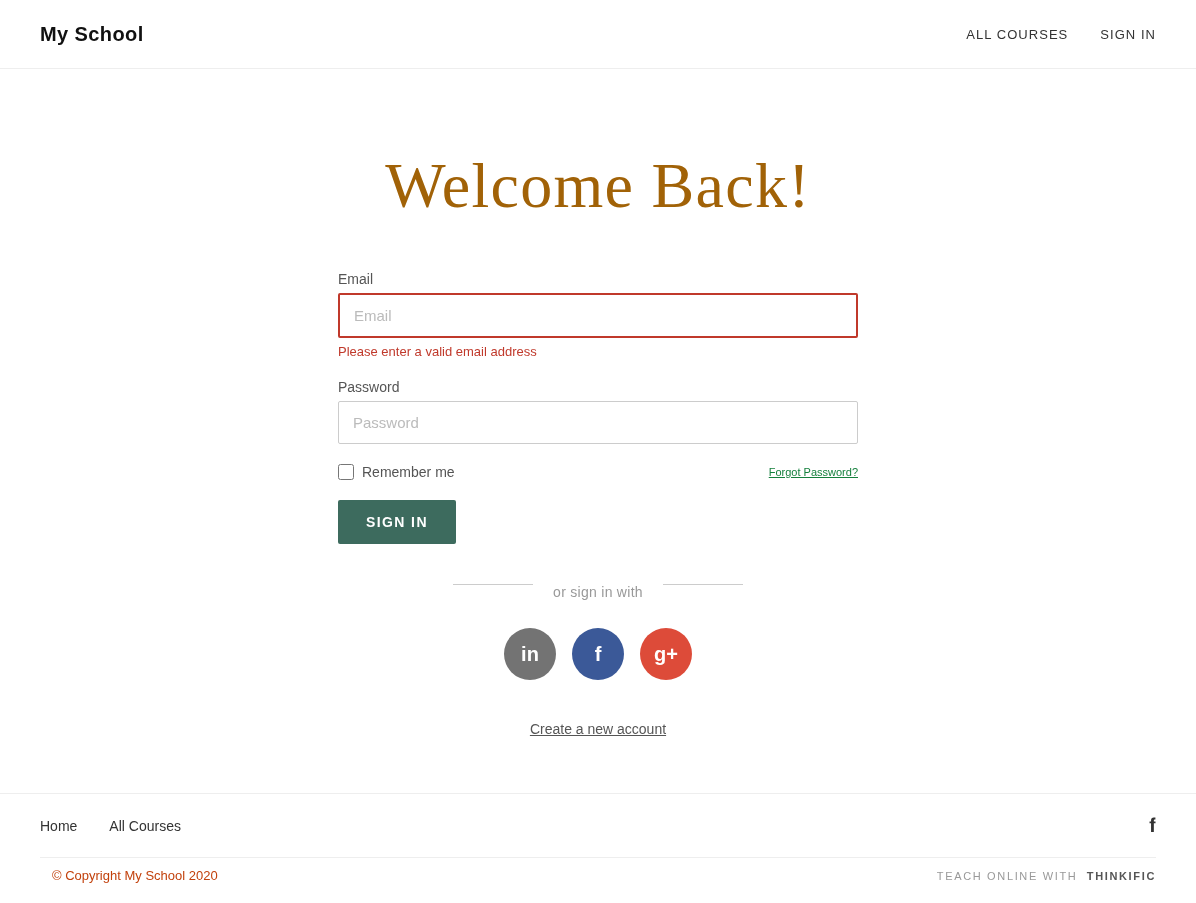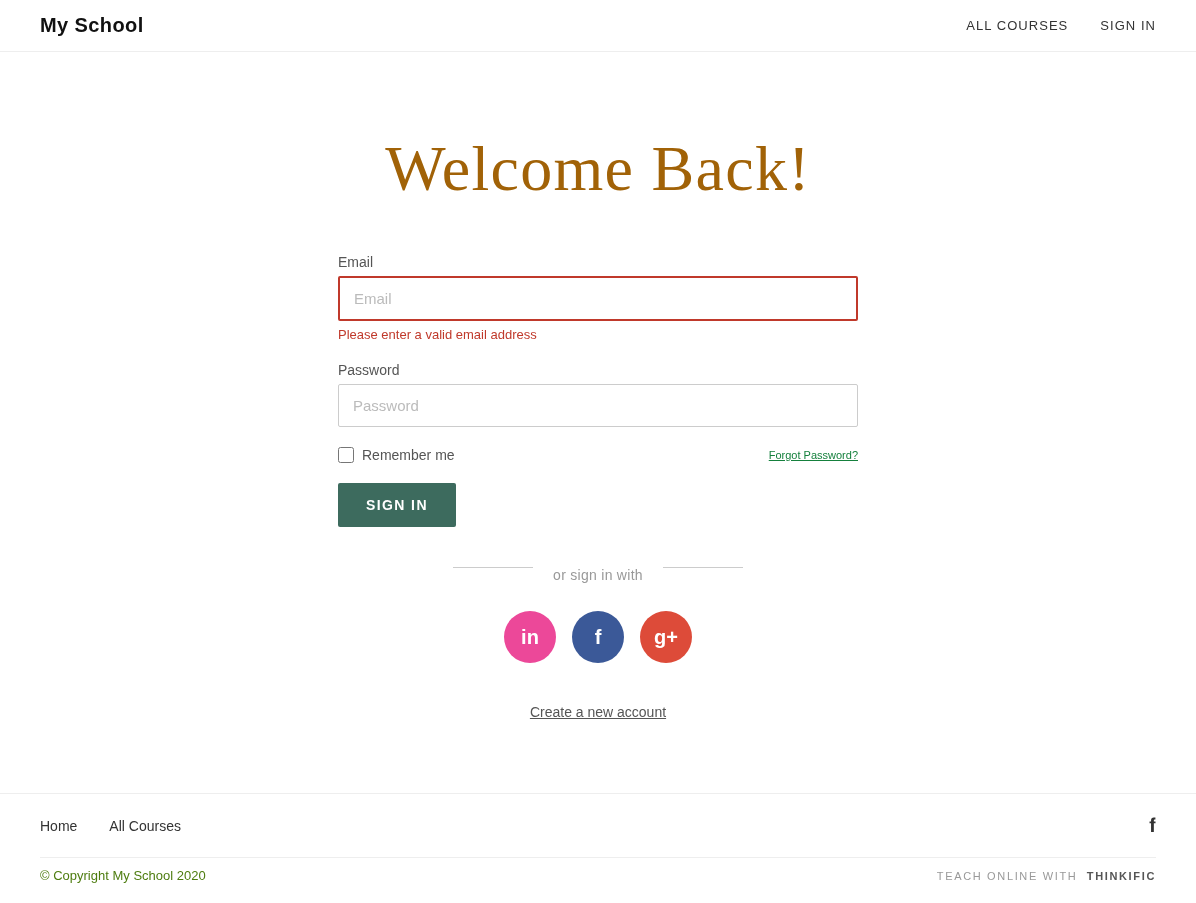--- a/index.html
+++ b/index.html
@@ -16,21 +16,21 @@
       display: flex;
       flex-direction: column;
     }
 
     
     header {
       display: flex;
       align-items: center;
       justify-content: space-between;
       padding: 0 40px;
-      height: 52px;
+      height: 69px;
       border-bottom: 1px solid #eee;
     }
 
     .site-title {
       font-size: 20px;
       font-weight: 700;
       color: #111;
       letter-spacing: 0.02em;
     }
 
@@ -189,21 +189,21 @@
       cursor: pointer;
       display: flex;
       align-items: center;
       justify-content: center;
       font-size: 20px;
       font-weight: 700;
       color: #fff;
     }
 
     .social-btn.linkedin {
-      background: #ec4899;
+      background: #737373;
     }
 
     .social-btn.facebook {
       background: #3b5998;
     }
 
     .social-btn.google {
       background: #dd4b39;
     }
 
@@ -252,21 +252,22 @@
     .footer-bottom {
       display: flex;
       align-items: center;
       justify-content: space-between;
       padding-top: 10px;
       border-top: 1px solid #eee;
     }
 
     .copyright {
       font-size: 13px;
-      color: #4d7c0f;
+      color: #c2410c;
+      margin-left: 12px;
     }
 
     .thinkific-brand {
       font-size: 11px;
       color: #999;
       letter-spacing: 0.15em;
       text-transform: uppercase;
     }
 
     .thinkific-brand strong {

